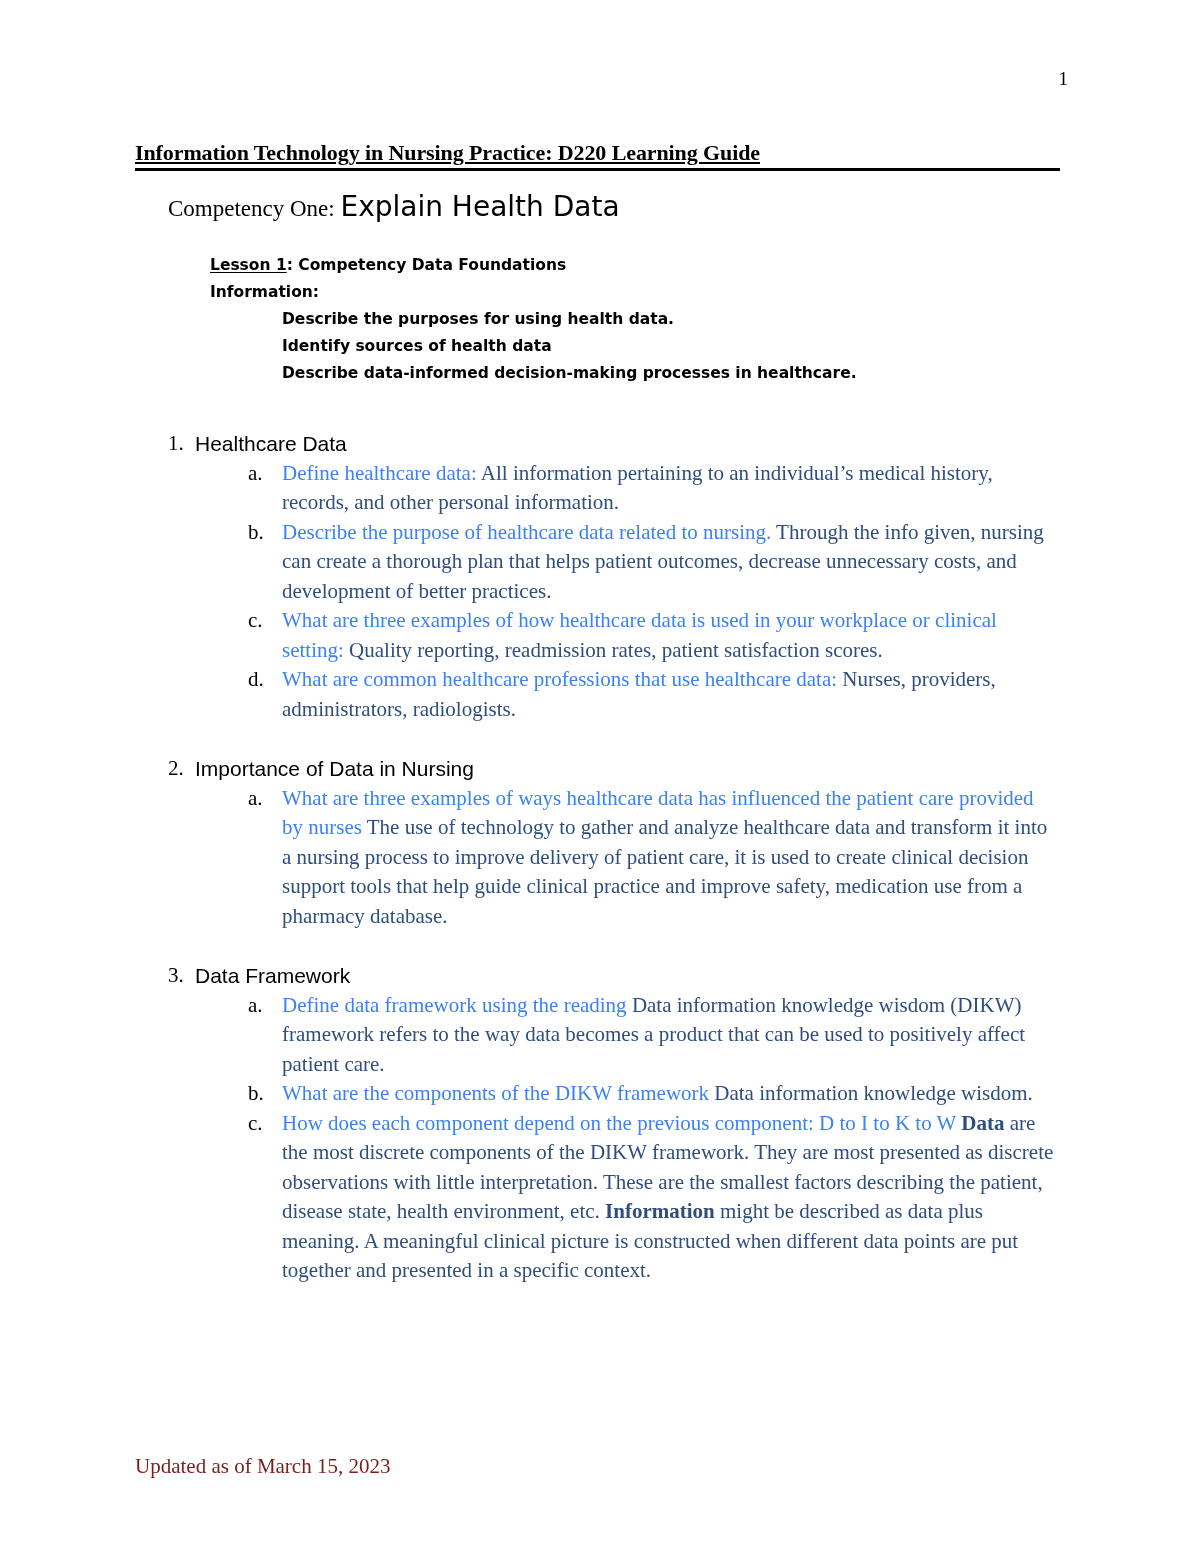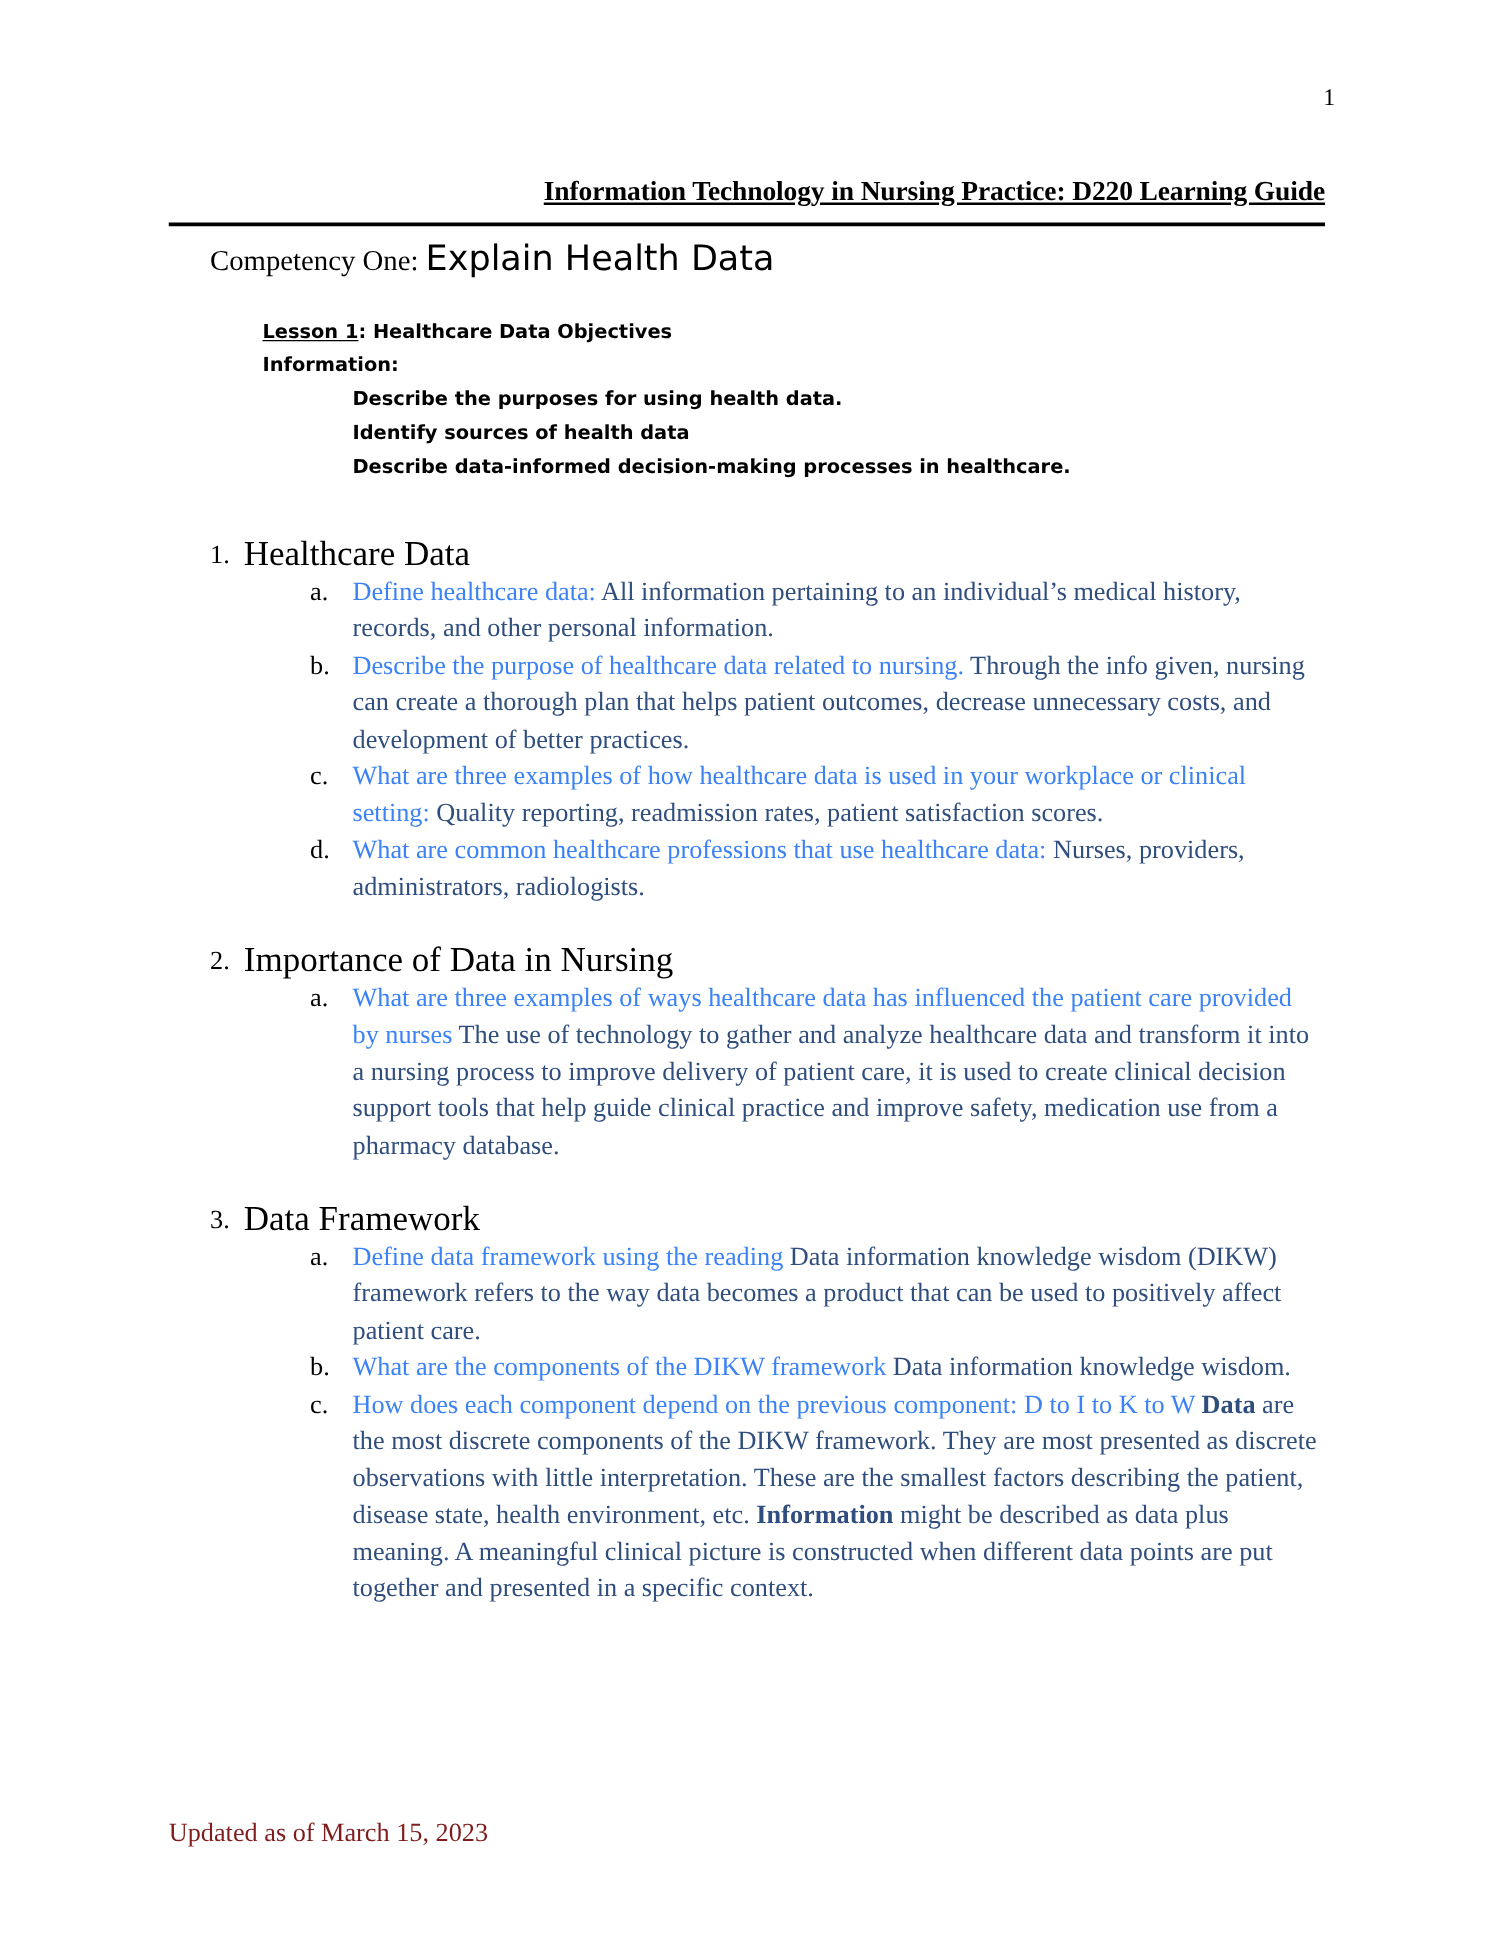--- a/index.html
+++ b/index.html
@@ -33,22 +33,22 @@
     line-height: 22px;
     color: #000;
   }
 
   .doc-header {
     position: absolute;
     top: 140px;
     left: 135px;
     width: 925px;
     border-bottom: 3px solid #000;
-    padding-bottom: 12px;
-    text-align: right;
+    padding-bottom: 2px;
+    text-align: left;
   }
   .doc-header-title {
     display: inline-block;
     font-family: "Liberation Serif", serif;
     font-weight: bold;
     font-size: 22px;
     line-height: 26px;
     text-decoration: underline;
     text-underline-offset: 2px;
     letter-spacing: -0.1px;
@@ -114,22 +114,22 @@
     margin-bottom: 0;
   }
   .num-marker {
     position: absolute;
     left: 0;
     top: 0;
     font-size: 21px;
     line-height: 29.5px;
   }
   .num-title {
-    font-family: Liberation Serif, serif;
-    font-size: 28px;
+    font-family: Liberation Sans, sans-serif;
+    font-size: 21px;
     line-height: 29.5px;
   }
 
   .alpha-list {
     margin-top: 0;
     margin-left: 80px;
   }
   .alpha-item {
     position: relative;
     padding-left: 34px;
@@ -174,21 +174,21 @@
   <div class="body-block">
 
     <div class="competency-line">
       <span class="competency-label">Competency One:</span>
       <span class="competency-value">Explain Health Data</span>
     </div>
 
 
     <div class="objectives">
       <div class="lesson-line">
-        <span class="lesson-label">Lesson 1</span><span>: Healthcare Data Objectives</span>
+        <span class="lesson-label">Lesson 1</span><span>: Competency Data Foundations</span>
       </div>
       <span class="objectives-heading">Information:</span>
       <div class="objective-items">
         <span class="objective-item">Describe the purposes for using health data.</span>
         <span class="objective-item">Identify sources of health data</span>
         <span class="objective-item">Describe data-informed decision-making processes in healthcare.</span>
       </div>
     </div>
 
     <div class="outline">

